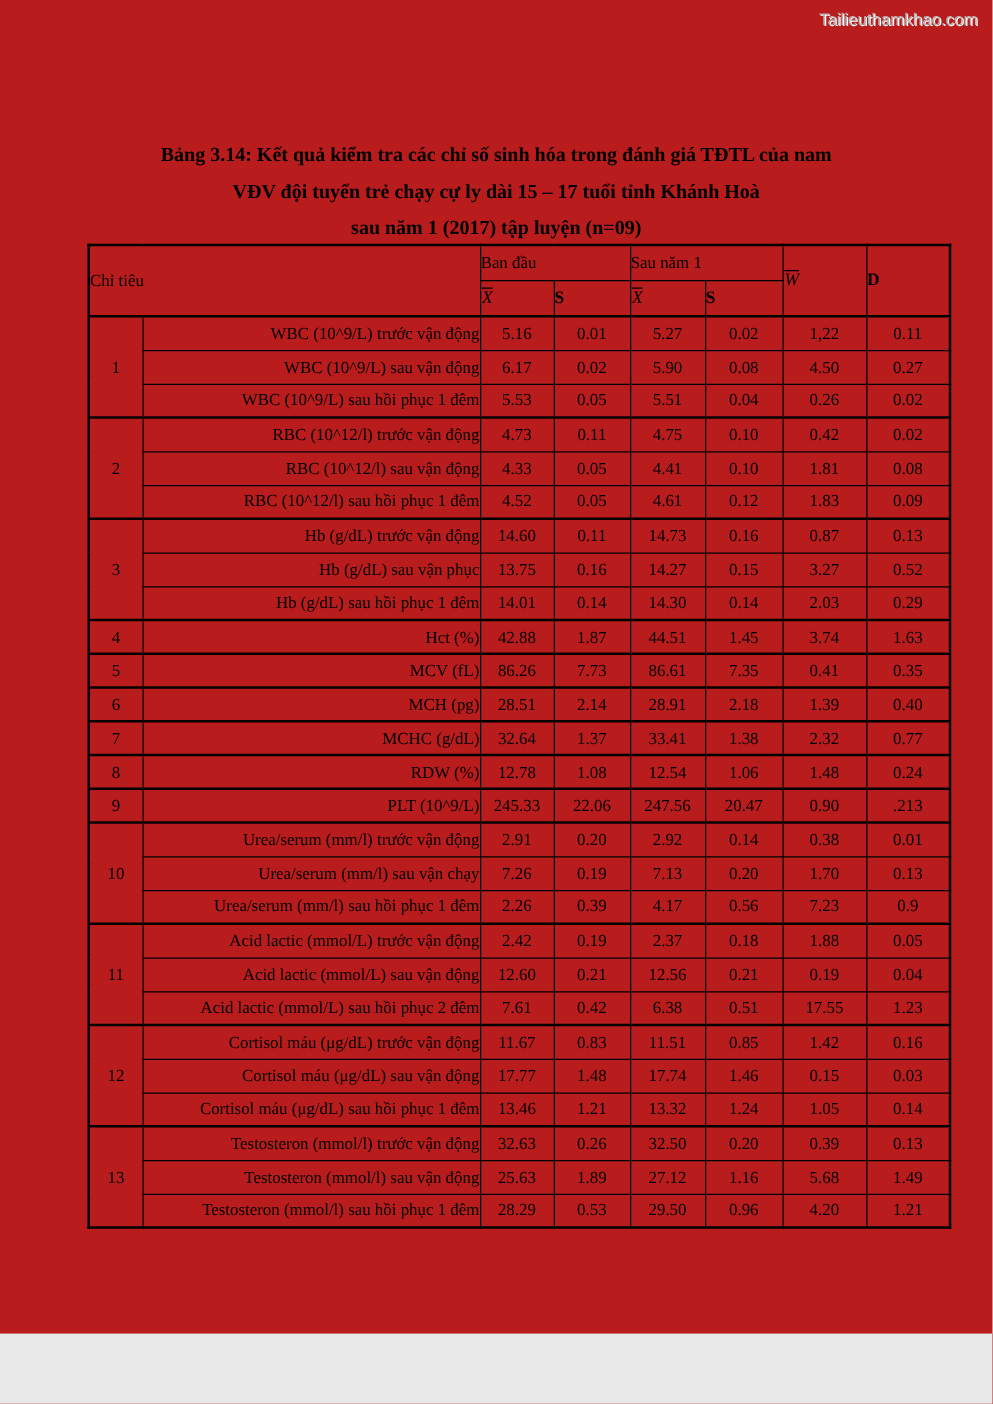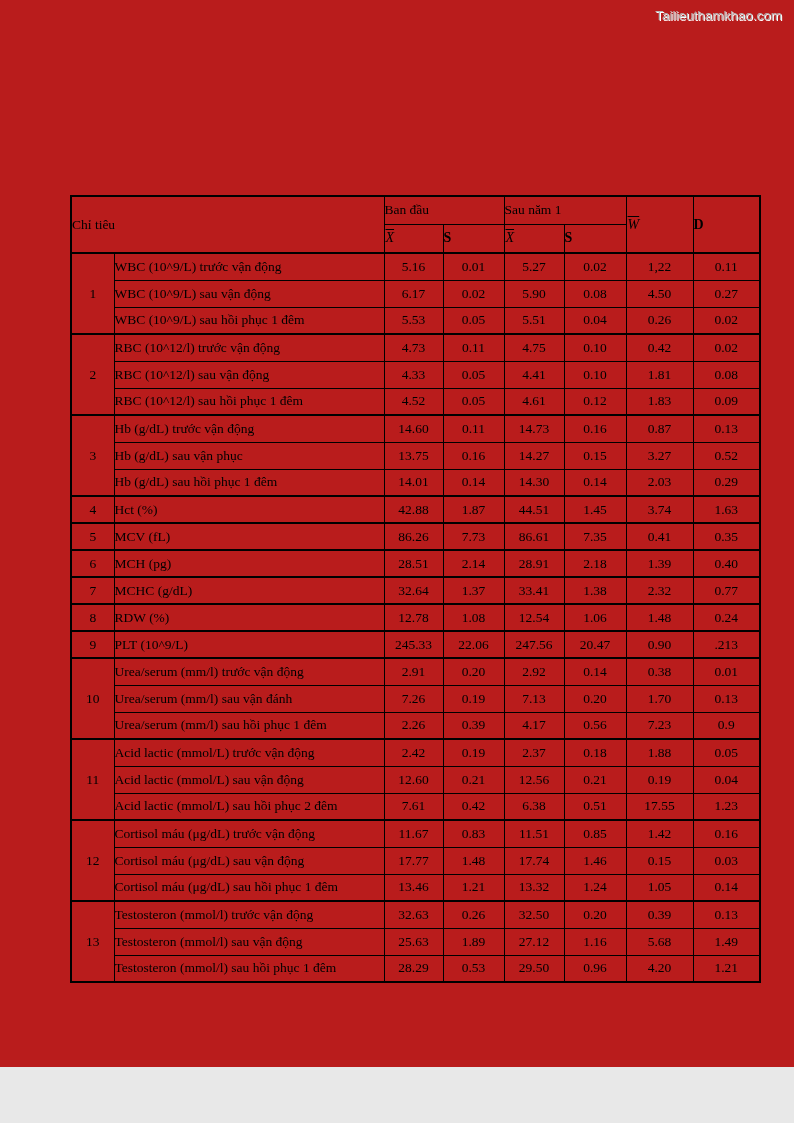--- a/index.html
+++ b/index.html
@@ -50,39 +50,42 @@
     overflow: hidden;
     white-space: nowrap;
     vertical-align: middle;
   }
   thead th { font-weight: bold; font-size: 14px; text-align: left; }
   thead tr.head-top { height: 28px; }
   thead tr.head-sub { height: 29px; }
   tbody tr { height: 27px; }
   tbody tr.group-start td { border-top: 2px solid #000000; }
   td.num-cell { text-align: center; }
-  td.label-cell { text-align: left; padding-left: 4px; padding-right: 2px; }
+  td.label-cell { text-align: right; padding-left: 4px; padding-right: 2px; }
   td.val-cell { text-align: center; }
   .osym {
     font-style: italic;
     font-weight: normal;
     font-size: 14px;
     text-decoration: overline;
     padding: 0 1px;
   }
   .ssym { font-weight: bold; font-size: 14px; }
 </style>
 </head>
 <body>
 
 <div class="page">
 
   <div class="watermark">Tailieuthamkhao.com</div>
 
   <div class="title-block">
+    <div>Bảng 3.14: Kết quả kiểm tra các chỉ số sinh hóa trong đánh giá TĐTL của nam</div>
+    <div>VĐV đội tuyển trẻ chạy cự ly dài 15 – 17 tuổi tỉnh Khánh Hoà</div>
+    <div>sau năm 1 (2017) tập luyện (n=09)</div>
   </div>
 
   <table class="data-table">
     <colgroup>
       <col style="width:43px">
       <col style="width:270px">
       <col style="width:59px">
       <col style="width:61px">
       <col style="width:60px">
       <col style="width:62px">
@@ -253,21 +256,21 @@
           <td class="num-cell" rowspan="3">10</td>
           <td class="label-cell">Urea/serum (mm/l) trước vận động</td>
           <td class="val-cell">2.91</td>
           <td class="val-cell">0.20</td>
           <td class="val-cell">2.92</td>
           <td class="val-cell">0.14</td>
           <td class="val-cell">0.38</td>
           <td class="val-cell">0.01</td>
         </tr>
         <tr>
-          <td class="label-cell">Urea/serum (mm/l) sau vận đánh</td>
+          <td class="label-cell">Urea/serum (mm/l) sau vận chạy</td>
           <td class="val-cell">7.26</td>
           <td class="val-cell">0.19</td>
           <td class="val-cell">7.13</td>
           <td class="val-cell">0.20</td>
           <td class="val-cell">1.70</td>
           <td class="val-cell">0.13</td>
         </tr>
         <tr>
           <td class="label-cell">Urea/serum (mm/l) sau hồi phục 1 đêm</td>
           <td class="val-cell">2.26</td>

